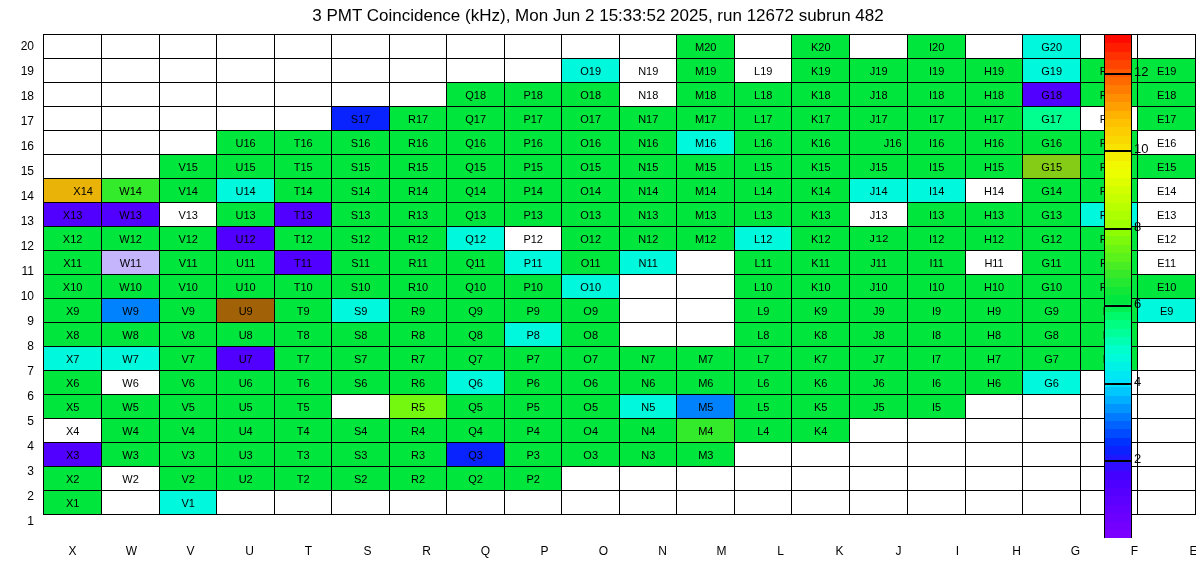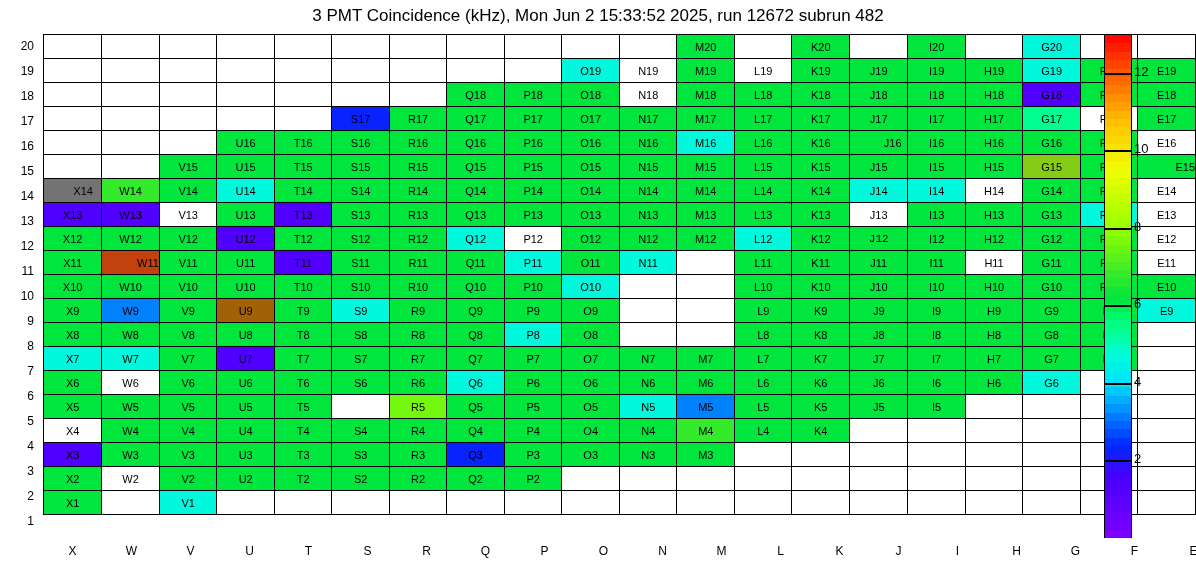--- a/index.html
+++ b/index.html
@@ -168,24 +168,24 @@
             <td class="cell" style="background: rgb(0, 230, 60);">O15</td>
             <td class="cell" style="background: rgb(0, 230, 60);">N15</td>
             <td class="cell" style="background: rgb(0, 230, 60);">M15</td>
             <td class="cell" style="background: rgb(0, 230, 60);">L15</td>
             <td class="cell" style="background: rgb(0, 230, 60);">K15</td>
             <td class="cell" style="background: rgb(0, 230, 60);">J15</td>
             <td class="cell" style="background: rgb(0, 230, 60);">I15</td>
             <td class="cell" style="background: rgb(0, 230, 60);">H15</td>
             <td class="cell" style="background: #84cc16;">G15</td>
             <td class="cell" style="background: rgb(0, 230, 60);">F15</td>
-            <td class="cell" style="background: rgb(0, 230, 60); text-align: right;">E15</td>
-          </tr>
-          <tr>
-            <td class="cell" style="background: #737373; padding-left: 21px;">X14</td>
+            <td class="cell" style="background: rgb(0, 230, 60);">E15</td>
+          </tr>
+          <tr>
+            <td class="cell" style="background: #eab308; padding-left: 21px;">X14</td>
             <td class="cell" style="background: rgb(51, 234, 43);">W14</td>
             <td class="cell" style="background: rgb(0, 230, 60);">V14</td>
             <td class="cell" style="background: rgb(0, 248, 221);">U14</td>
             <td class="cell" style="background: rgb(0, 230, 60);">T14</td>
             <td class="cell" style="background: rgb(0, 230, 60);">S14</td>
             <td class="cell" style="background: rgb(0, 230, 60);">R14</td>
             <td class="cell" style="background: rgb(0, 230, 60);">Q14</td>
             <td class="cell" style="background: rgb(0, 230, 60);">P14</td>
             <td class="cell" style="background: rgb(0, 230, 60);">O14</td>
             <td class="cell" style="background: rgb(0, 230, 60);">N14</td>
@@ -238,21 +238,21 @@
             <td class="cell" style="background: rgb(0, 230, 60);">K12</td>
             <td class="cell" style="background: rgb(0, 230, 60); font-family: Liberation Mono, monospace;">J12</td>
             <td class="cell" style="background: rgb(0, 230, 60);">I12</td>
             <td class="cell" style="background: rgb(0, 230, 60);">H12</td>
             <td class="cell" style="background: rgb(0, 230, 60);">G12</td>
             <td class="cell" style="background: rgb(0, 230, 60);">F12</td>
             <td class="cell" style="background: rgb(255, 255, 255);">E12</td>
           </tr>
           <tr>
             <td class="cell" style="background: rgb(0, 230, 60);">X11</td>
-            <td class="cell" style="background: #c2410c; text-align: right;">W11</td>
+            <td class="cell" style="background: #c4b5fd;">W11</td>
             <td class="cell" style="background: rgb(0, 230, 60);">V11</td>
             <td class="cell" style="background: rgb(0, 230, 60);">U11</td>
             <td class="cell" style="background: rgb(81, 0, 255);">T11</td>
             <td class="cell" style="background: rgb(0, 230, 60);">S11</td>
             <td class="cell" style="background: rgb(0, 230, 60);">R11</td>
             <td class="cell" style="background: rgb(0, 230, 60);">Q11</td>
             <td class="cell" style="background: rgb(0, 248, 221);">P11</td>
             <td class="cell" style="background: rgb(0, 230, 60);">O11</td>
             <td class="cell" style="background: rgb(0, 248, 221);">N11</td>
             <td class="cell blank"></td>

